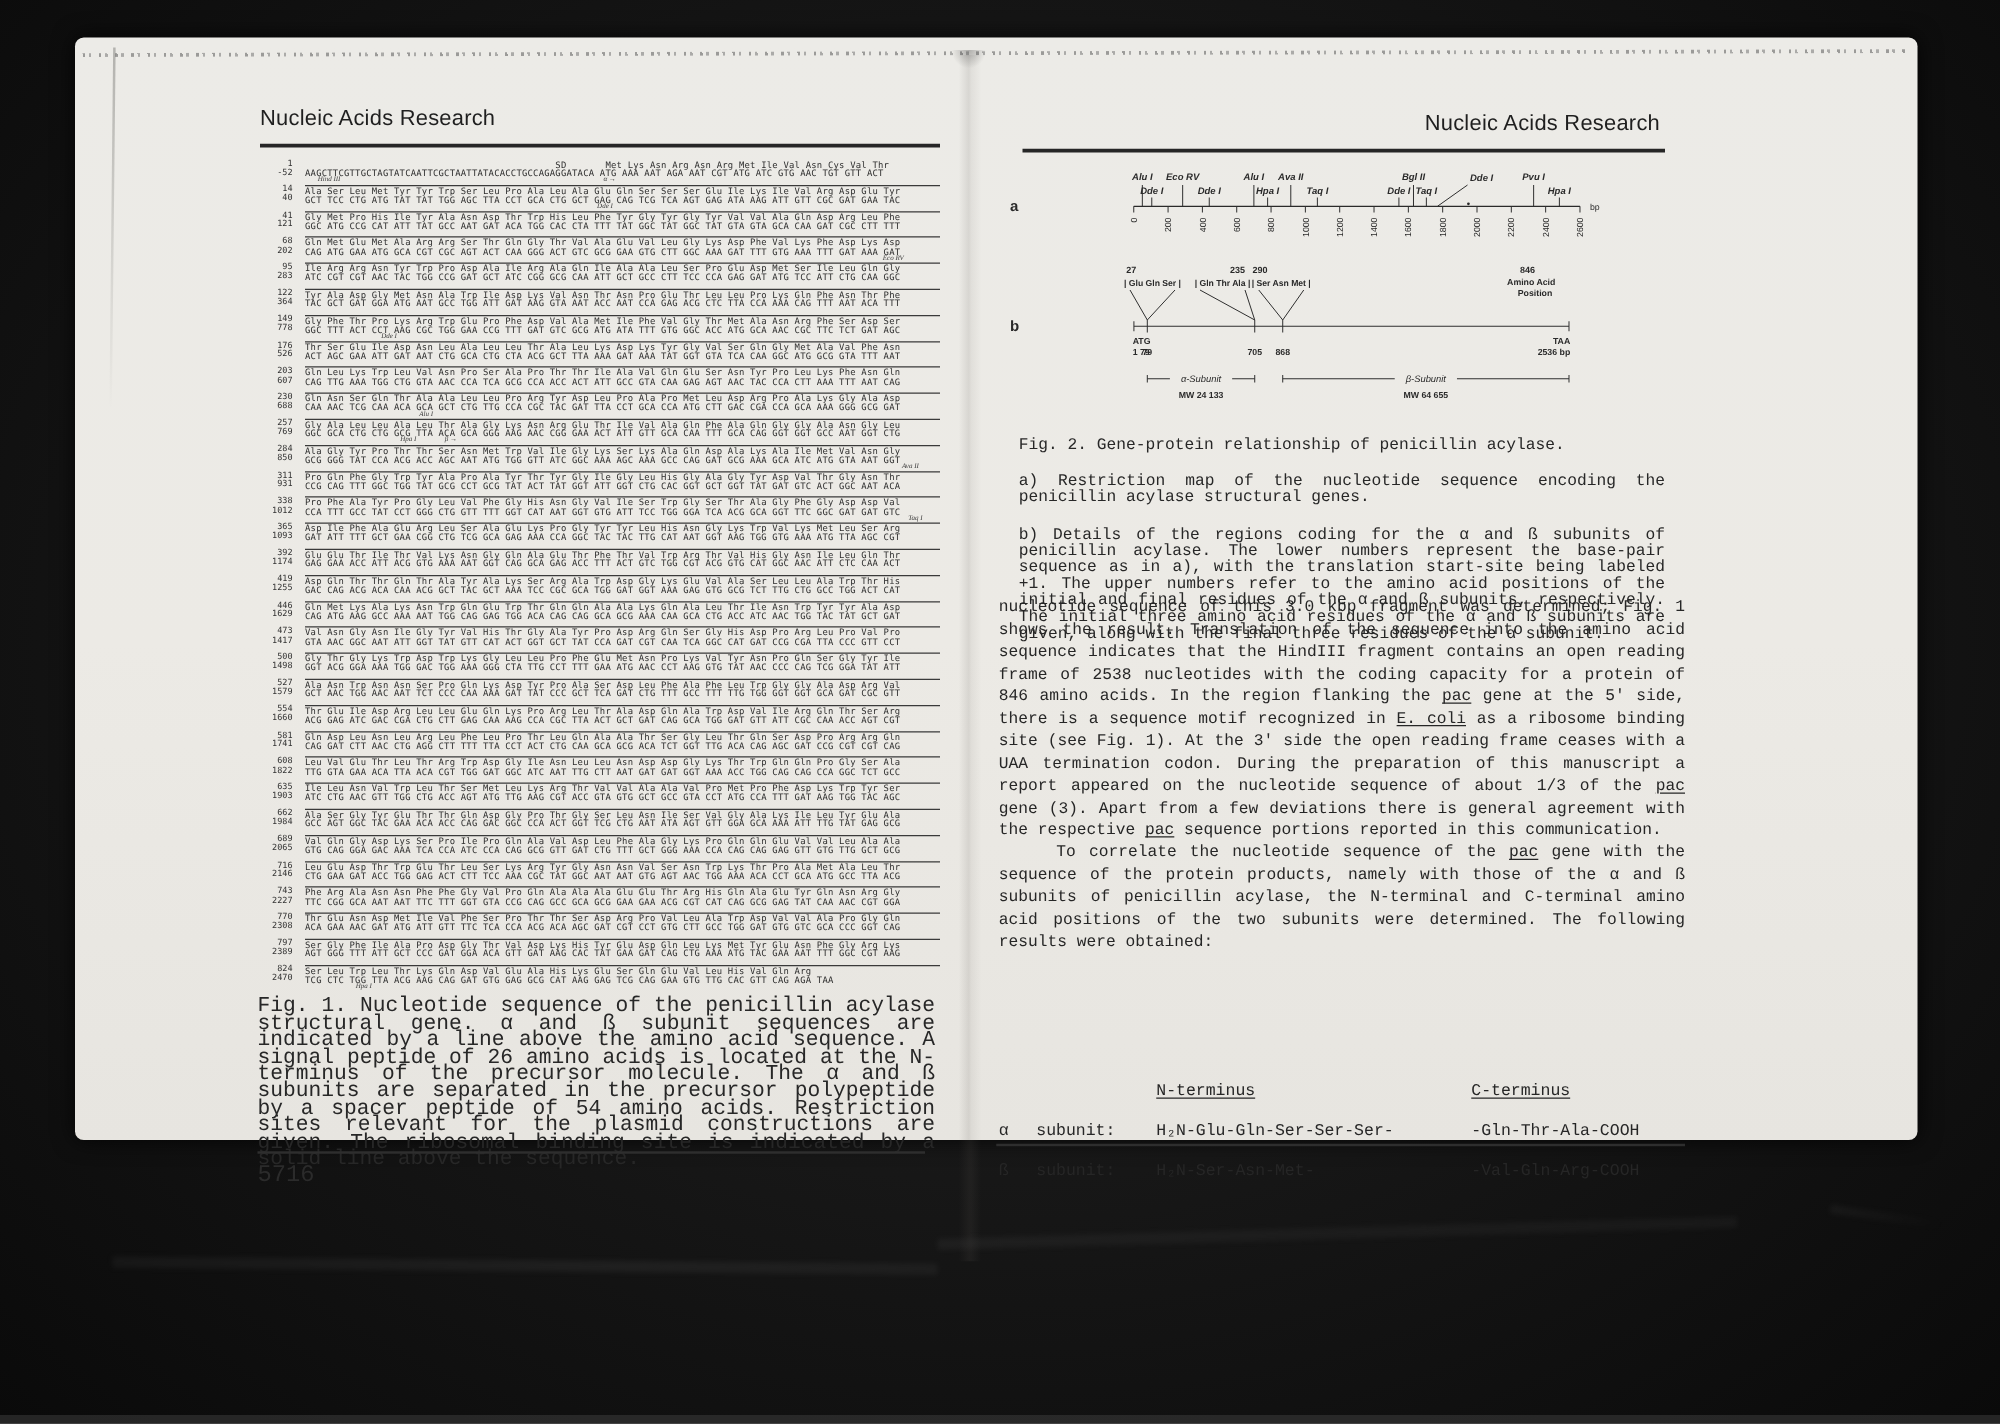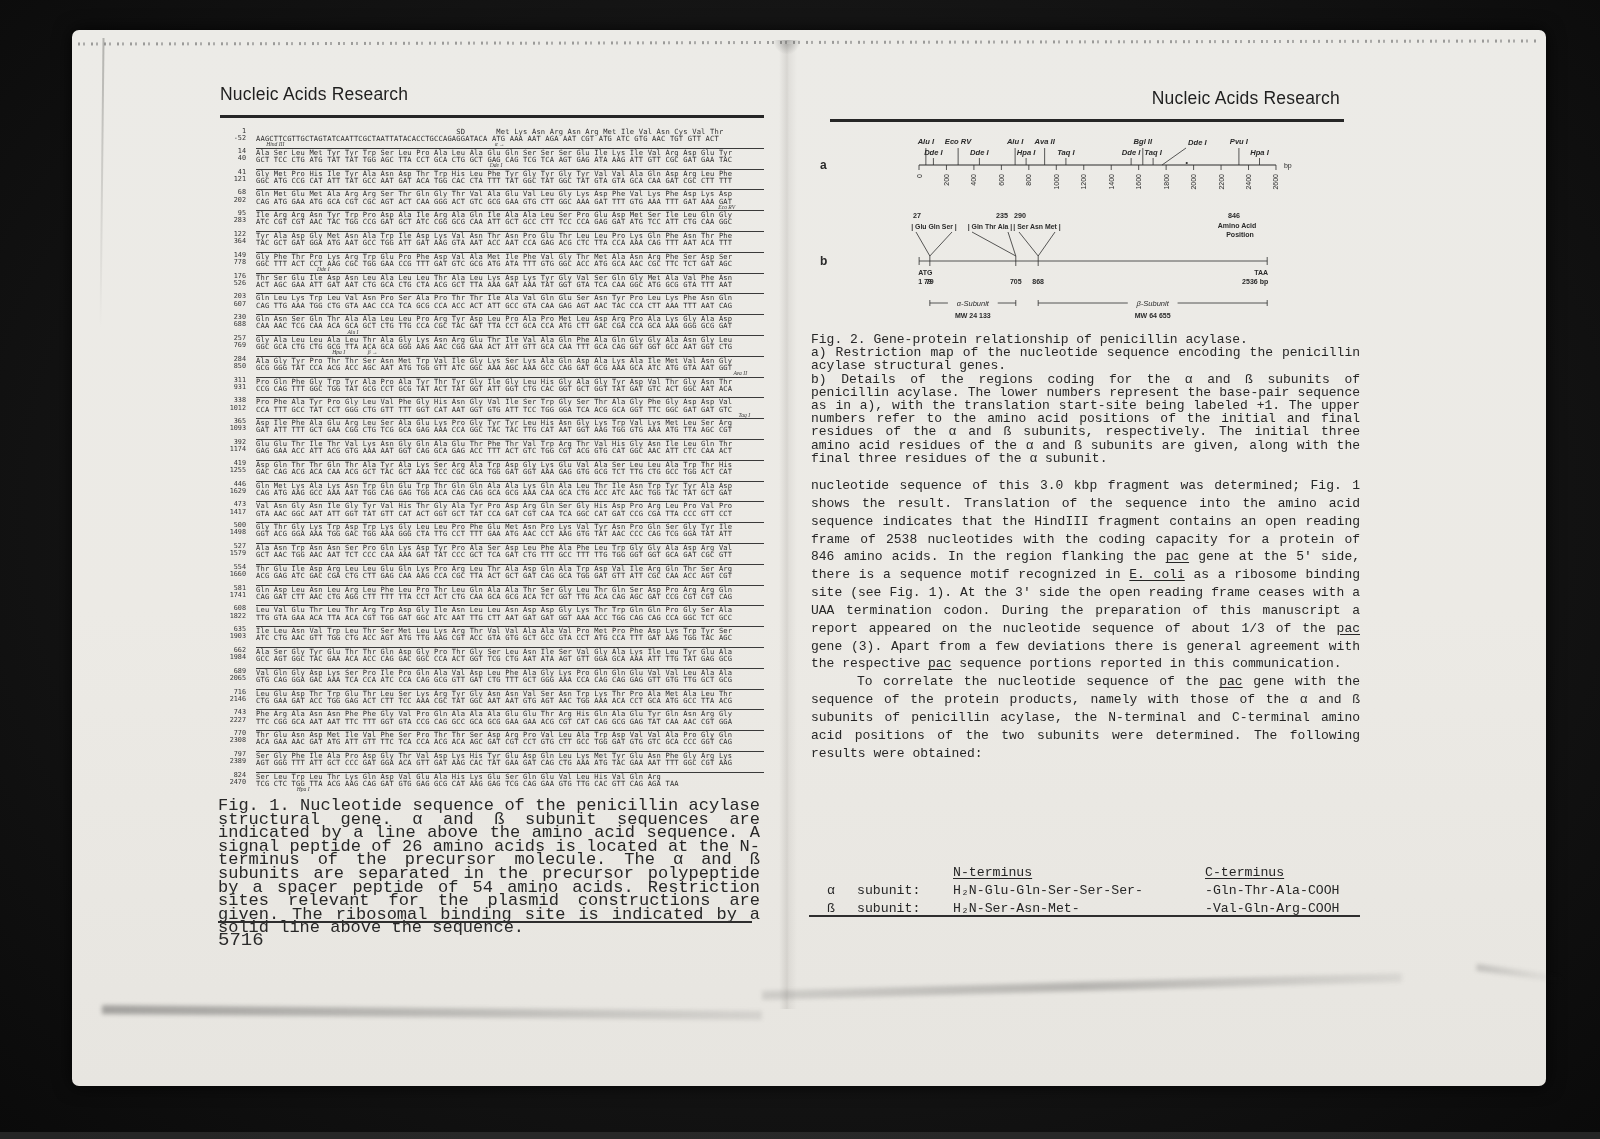--- a/index.html
+++ b/index.html
@@ -4,21 +4,21 @@
 <style>
   html,body{margin:0;padding:0;}
   body{
     width:1600px;height:1139px;position:relative;overflow:hidden;
     background:radial-gradient(ellipse at 50% 45%, #242424 0%, #141414 60%, #0a0a0a 100%);
     font-family:"Liberation Sans", sans-serif;
   }
   .bottom-strip{position:absolute;left:0;right:0;bottom:0;height:7px;background:#3c3c3c;opacity:.55;}
   
   .sheet{
-    position:absolute;left:72px;top:30px;width:1474px;height:1056px;
+    position:absolute;left:60px;top:30px;width:1474px;height:882px;
     background:linear-gradient(180deg,#ecebe7 0%, #eceae5 55%, #e7e5e0 100%);
     border-radius:7px;
     box-shadow:0 0 18px rgba(0,0,0,.8);
   }
   .top-edge{
     position:absolute;left:6px;right:10px;top:11px;height:3px;opacity:.5;
     background:repeating-linear-gradient(90deg,#4a4a4a 0 2px,transparent 2px 5px,#6a6a6a 5px 7px,transparent 7px 13px);
     transform:rotate(-0.12deg);
   }
   .fold{
@@ -60,31 +60,31 @@
   .fig-caption{
     position:absolute;font-family:"Liberation Mono","DejaVu Sans Mono", monospace;
     color:#272727;text-align:justify;
   }
   .cap1{left:146px;top:752px;width:542px;font-size:17px;line-height:13.6px;}
   .foot-rule{position:absolute;height:2px;background:#2e2e2e;}
   .pageno{position:absolute;font-family:"Liberation Mono","DejaVu Sans Mono",monospace;font-size:19px;color:#2b2b2b;}
 
   
   .cap2{left:739px;top:303px;width:549px;font-size:13px;line-height:13.2px;}
-  .cap2 p{margin:0;}
+  .cap2 p{margin:16px;}
   .body-text{position:absolute;left:739px;top:447px;width:549px;
     font-family:"Liberation Mono","DejaVu Sans Mono",monospace;font-size:13px;
     line-height:17.85px;color:#262626;text-align:justify;}
   .body-text p{margin:0 0 0 0;}
   .body-text p.ind{text-indent:46px;}
   .u{text-decoration:underline;text-underline-offset:2px;}
 
   .results{position:absolute;left:739px;top:835px;width:549px;
     font-family:"Liberation Mono","DejaVu Sans Mono",monospace;font-size:13.2px;color:#262626;}
-  .res-grid{display:grid;grid-template-columns:30px 96px 252px auto;row-gap:3px;align-items:baseline;margin-left:16px;}
+  .res-grid{display:grid;grid-template-columns:30px 96px 252px auto;row-gap:17px;align-items:baseline;}
   .res-h{grid-column:3;}
   .res-h2{grid-column:4;}
 
   svg text{font-family:"Liberation Sans",sans-serif;fill:#2a2a2a;}
   svg .ln{stroke:#2a2a2a;stroke-width:1;}
   svg .lnthin{stroke:#2f2f2f;stroke-width:.8;}
   svg .site{font-style:italic;font-weight:bold;font-size:7.6px;}
   svg .axnum{font-size:7px;}
   svg .plabel{font-weight:bold;font-size:12px;}
   svg .bnum{font-size:7.2px;font-weight:bold;}

